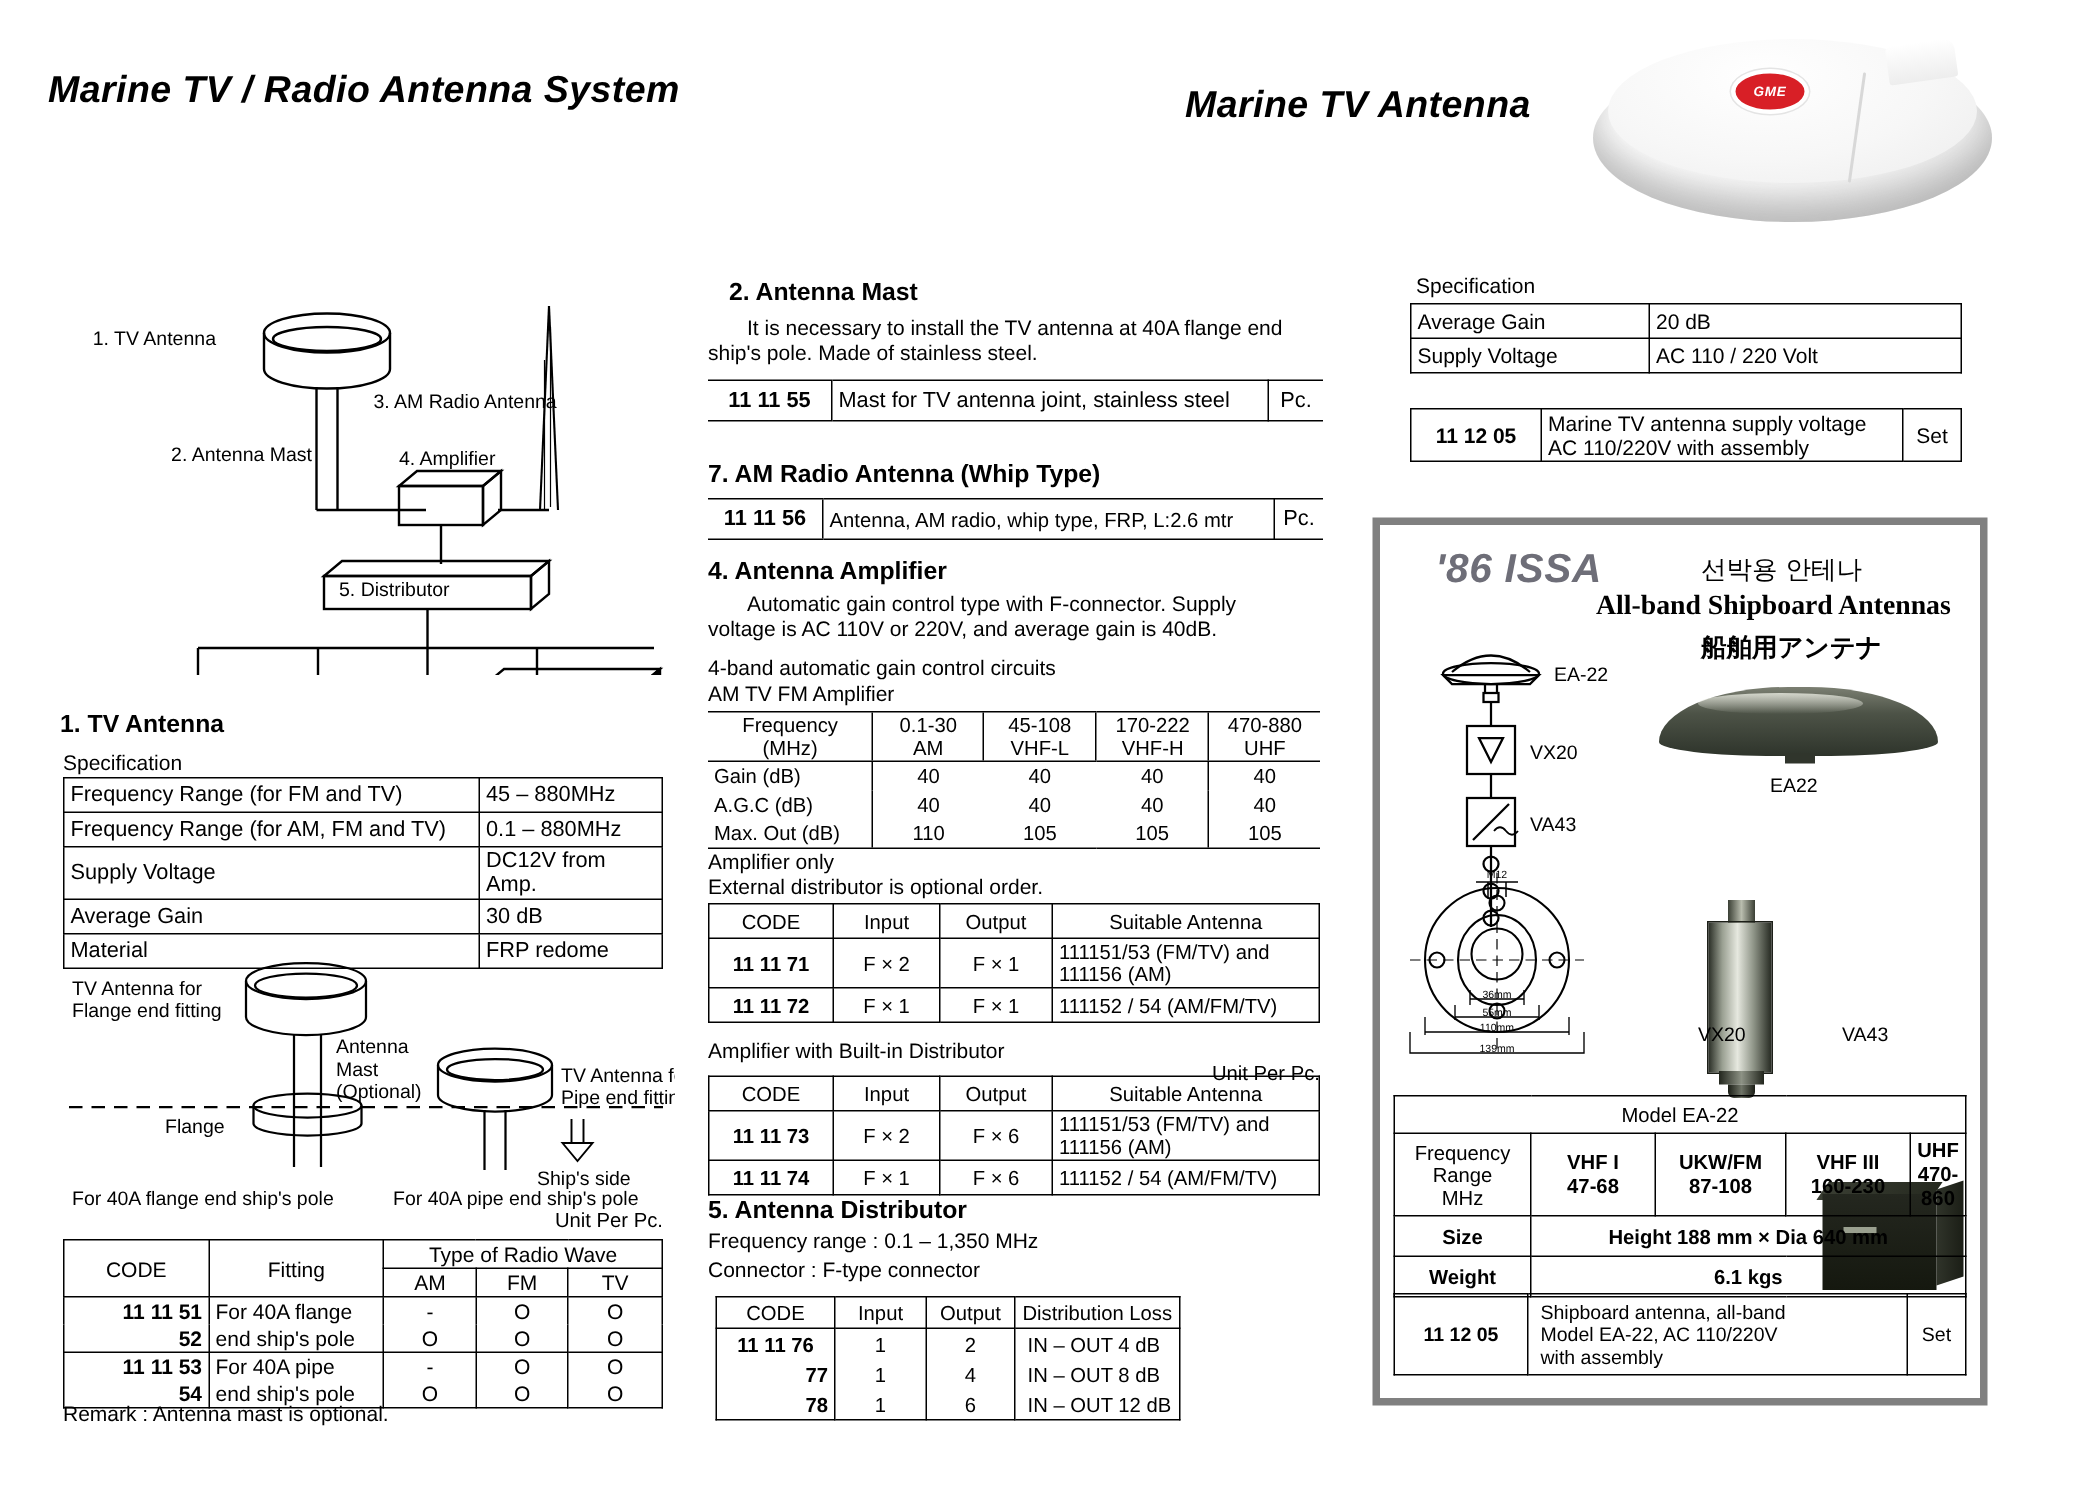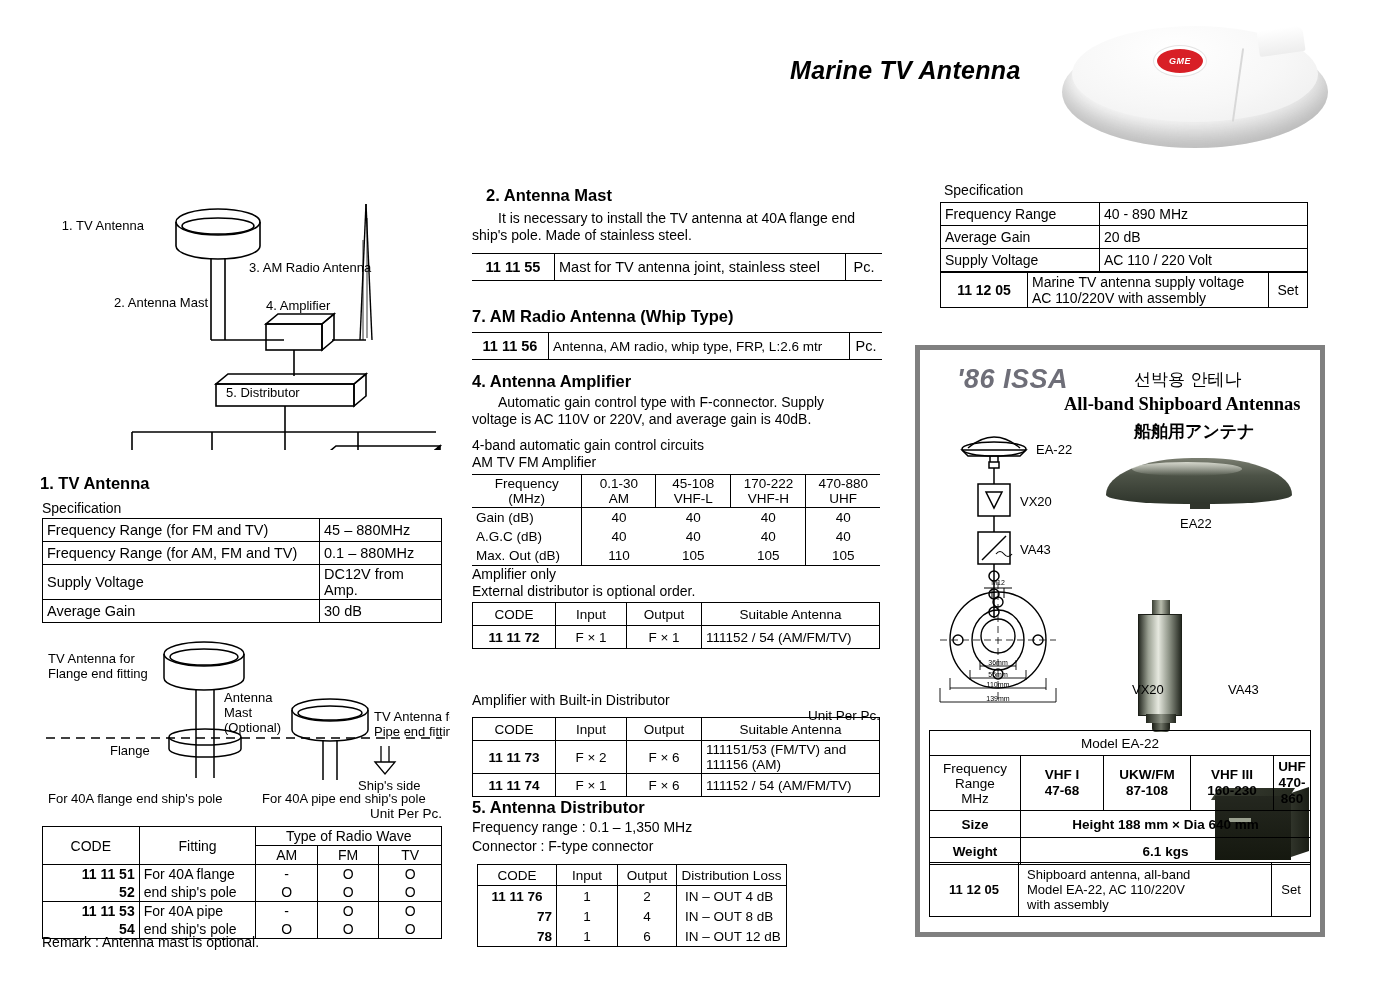--- a/index.html
+++ b/index.html
@@ -175,20 +175,21 @@
   }
   .ph-va43 .slot{
     position:absolute;left:14px;top:36px;width:22px;height:4px;background:#9aa08f;
   }
 </style>
 </head>
 <body>
 
 <div class="page">
 
+  <div class="abs main-title" style="left:32px;top:46px;">Marine TV / Radio Antenna System</div>
 
   <div class="abs main-title" style="left:790px;top:56px;">Marine TV Antenna</div>
 
   <div class="abs dome-wrap" style="left:1062px;top:22px;">
     <div class="dome"></div>
     <div class="dome-top"></div>
     <div class="dome-tab"></div>
     <div class="dome-seam"></div>
     <div class="dome-badge">
       <span>GME</span>
@@ -271,20 +272,24 @@
         <td>Frequency Range (for AM, FM and TV)</td>
         <td>0.1 – 880MHz</td>
       </tr>
       <tr>
         <td>Supply Voltage</td>
         <td>DC12V from Amp.</td>
       </tr>
       <tr>
         <td>Average Gain</td>
         <td>30 dB</td>
+      </tr>
+      <tr>
+        <td>Material</td>
+        <td>FRP redome</td>
       </tr>
     </tbody>
   </table>
 
   <div class="abs" style="left:38px;top:628px;">
     <svg width="412" height="180" viewBox="0 0 412 180">
       <g fill="none" stroke="#000" stroke-width="1.5">
 
         <ellipse cx="166" cy="26" rx="40" ry="12"></ellipse>
         <path d="M126 26 L126 50 A40 12 0 0 0 206 50 L206 26"></path>
@@ -462,20 +467,29 @@
 
   <table class="abs t-code" style="left:472px;top:602px;">
     <tbody>
       <tr>
         <td class="c" style="width:74px;">CODE</td>
         <td class="c" style="width:62px;">Input</td>
         <td class="c" style="width:66px;">Output</td>
         <td class="c">Suitable Antenna</td>
       </tr>
       <tr>
+        <td class="b c">11 11 71</td>
+        <td class="c">F × 2</td>
+        <td class="c">F × 1</td>
+        <td>
+          <span style="display:block;line-height:15px;">111151/53 (FM/TV) and</span>
+          <span style="display:block;line-height:15px;">111156 (AM)</span>
+        </td>
+      </tr>
+      <tr>
         <td class="b c">11 11 72</td>
         <td class="c">F × 1</td>
         <td class="c">F × 1</td>
         <td>111152 / 54 (AM/FM/TV)</td>
       </tr>
     </tbody>
   </table>
 
   <div class="abs para" style="left:472px;top:692px;">Amplifier with Built-in Distributor</div>
   <div class="abs tiny-note" style="left:880px;top:708px;transform:translateX(-100%);">Unit Per Pc.</div>
@@ -535,24 +549,20 @@
         <td class="c" style="border-top:none;">1</td>
         <td class="c" style="border-top:none;">6</td>
         <td style="border-top:none;padding-left:8px;">IN – OUT 12 dB</td>
       </tr>
     </tbody>
   </table>
 
   <div class="abs sub-label" style="left:944px;top:182px;">Specification</div>
   <table class="abs t-mspec" style="left:940px;top:202px;">
     <tbody>
-      <tr>
-        <td>Frequency Range</td>
-        <td>40 - 890 MHz</td>
-      </tr>
       <tr>
         <td>Average Gain</td>
         <td>20 dB</td>
       </tr>
       <tr>
         <td>Supply Voltage</td>
         <td>AC 110 / 220 Volt</td>
       </tr>
     </tbody>
   </table>

